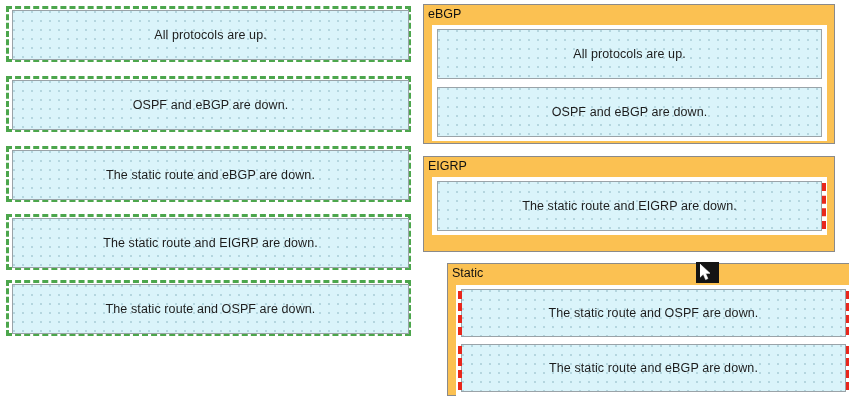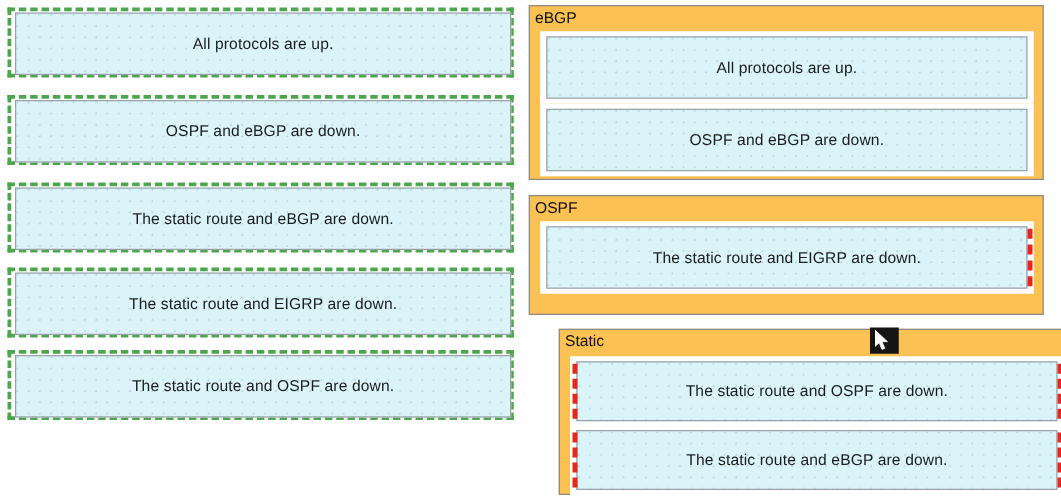--- a/index.html
+++ b/index.html
@@ -164,21 +164,21 @@
       <div class="white-strip" style="left: 8px; top: 20px; width: 395px; height: 58px;"></div>
       <div class="opt-box" style="top: 24px; height: 50px;">
         <span class="opt-label">All protocols are up.</span>
       </div>
       <div class="white-strip" style="left: 8px; top: 78px; width: 395px; height: 58px;"></div>
       <div class="opt-box" style="top: 82px; height: 50px;">
         <span class="opt-label">OSPF and eBGP are down.</span>
       </div>
     </div>
     <div class="panel" style="top: 156px; height: 96px;">
-      <div class="panel-title">OSPF</div>
+      <div class="panel-title">EIGRP</div>
       <div class="white-strip" style="left: 8px; top: 20px; width: 395px; height: 58px;"></div>
       <div class="opt-box" style="top: 24px; height: 50px;">
         <span class="opt-label">The static route and EIGRP are down.</span>
       </div>
       <div class="red-dash-right" style="left: 398px; top: 26px; height: 46px;"></div>
     </div>
     <div class="panel" style="top: 263px; height: 133px; margin-left: 24px;">
       <div class="panel-title">Static</div>
       <div class="white-strip" style="left: 8px; top: 21px; width: 395px; height: 56px;"></div>
       <div class="opt-box" style="top: 25px; height: 48px;">

